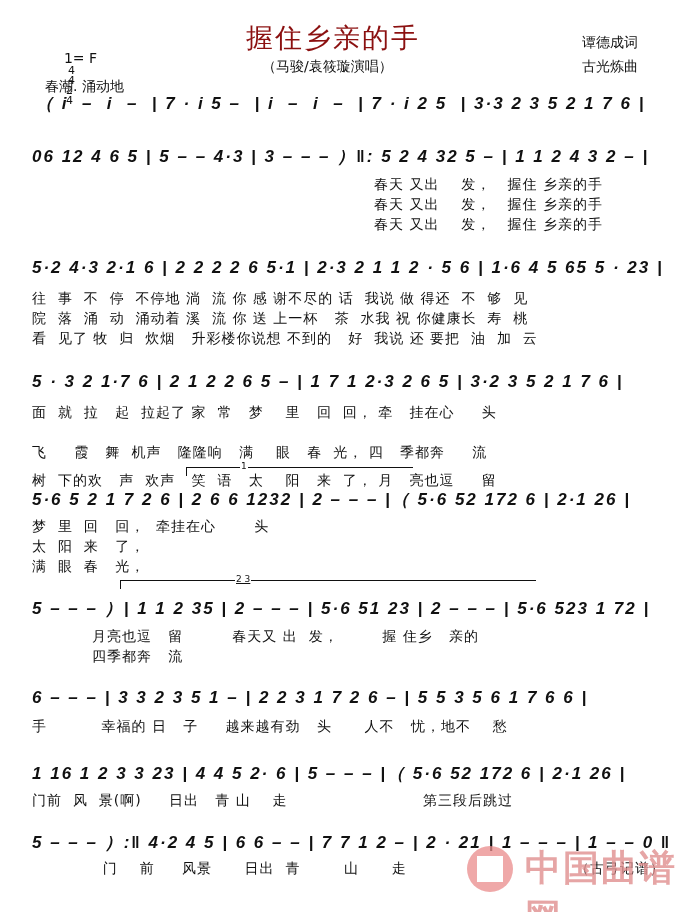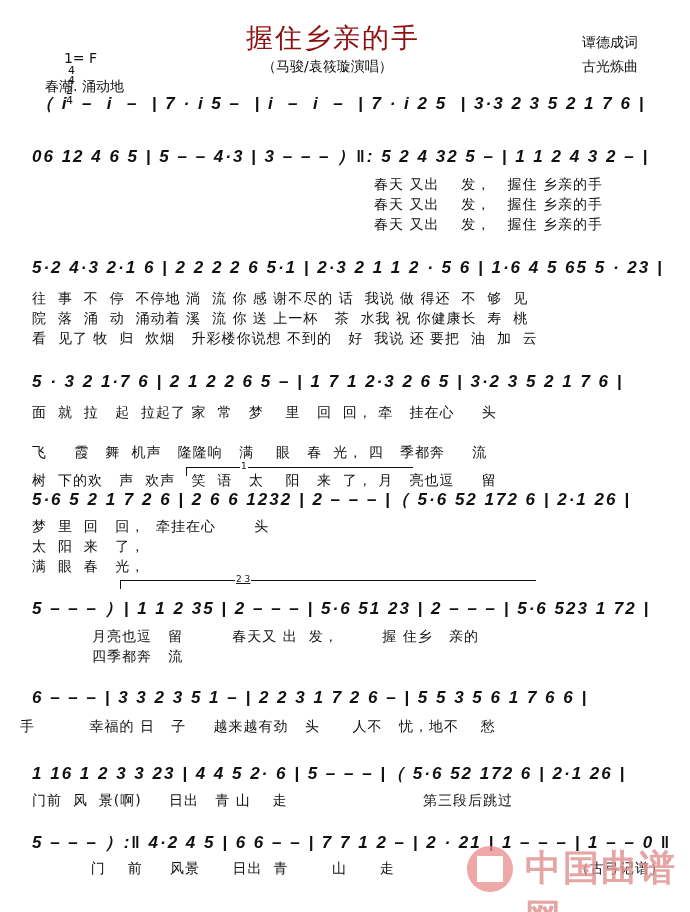--- a/index.html
+++ b/index.html
@@ -58,27 +58,27 @@
 <div class="abs lyric" style="left:32px; top:538px;">太  阳  来   了，</div>
 <div class="abs lyric" style="left:32px; top:558px;">满  眼  春   光，</div>
 
 <div class="bracket" style="left:120px; top:580px; width:415px;"></div>
 <div class="bracket-label" style="left:235px; top:574px;text-decoration:underline;">2 3</div>
 <div class="abs notes" style="left:32px; top:597px;">5 – – – ）| 1 1 2 35 | 2 – – – | 5·6 51 23 | 2 – – – | 5·6 523 1 72 |</div>
 <div class="abs lyric" style="left:32px; top:628px;">           月亮也逗   留         春天又 出  发，        握 住乡   亲的</div>
 <div class="abs lyric" style="left:32px; top:648px;">           四季都奔   流</div>
 
 <div class="abs notes" style="left:32px; top:688px;">6 – – – | 3 3 2 3 5 1 – | 2 2 3 1 7 2 6 – | 5 5 3 5 6 1 7 6 6 |</div>
-<div class="abs lyric" style="left:20px; top:718px;">手          幸福的 日   子     越来越有劲   头      人不   忧，地不    愁</div>
+<div class="abs lyric" style="left:32px; top:718px;">手          幸福的 日   子     越来越有劲   头      人不   忧，地不    愁</div>
 
 <div class="abs notes" style="left:32px; top:762px;">1 16 1 2 3 3 23 | 4 4 5 2· 6 | 5 – – – |（ 5·6 52 172 6 | 2·1 26 |</div>
 <div class="abs lyric" style="left:32px; top:792px;">门前  风  景(啊)     日出   青 山    走</div>
 <div class="abs lyric" style="left:423px; top:792px;">第三段后跳过</div>
 
 <div class="abs notes" style="left:32px; top:831px;">5 – – – ）:‖ 4·2 4 5 | 6 6 – – | 7 7 1 2 – | 2 · 21 | 1 – – – | 1 – – 0 ‖</div>
-<div class="abs lyric" style="left:20px; top:860px;">             门    前     风景      日出  青        山      走</div>
+<div class="abs lyric" style="left:32px; top:860px;">             门    前     风景      日出  青        山      走</div>
 <div class="abs lyric" style="left:575px; top:860px;">（古弓记谱）</div>
 
 <div class="watermark">
   <div class="wm-logo"></div>
   <div class="wm-logo-inner"></div>
   <div class="wm-text">中国曲谱网</div>
 </div>
 
 </body></html>

